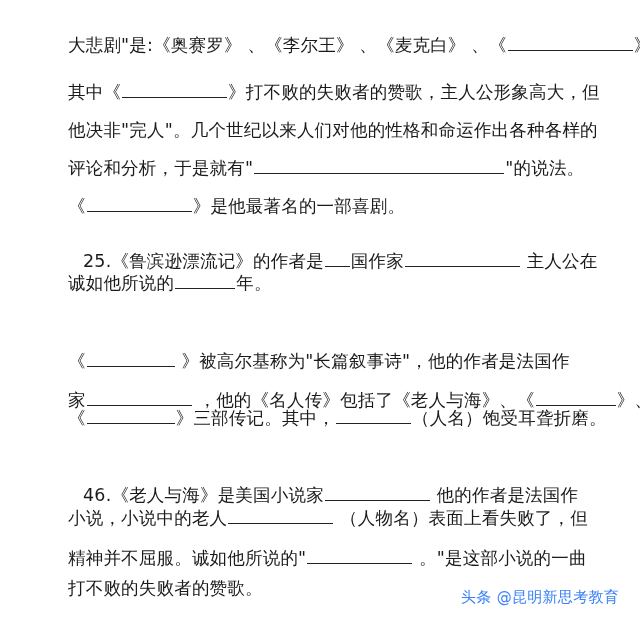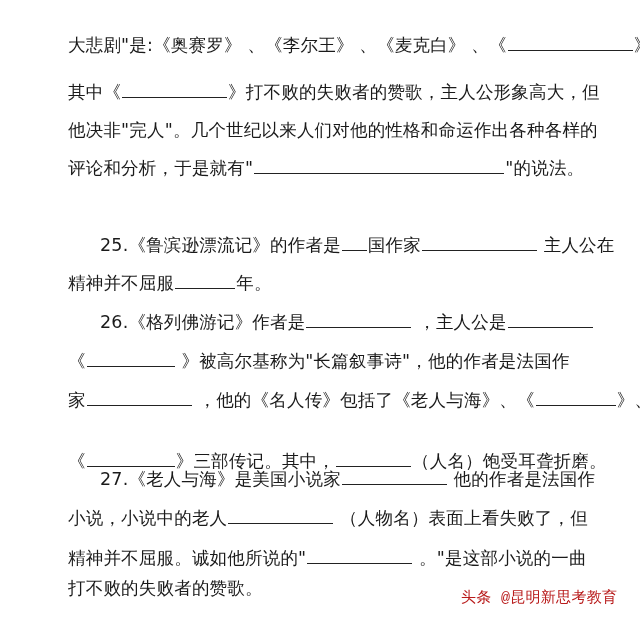--- a/index.html
+++ b/index.html
@@ -23,52 +23,51 @@
       height: 620px;
     }
     .line {
       position: absolute;
       left: 68px;
       font-size: 17.5px;
       line-height: 24px;
       white-space: nowrap;
       letter-spacing: 0.2px;
     }
-    .line.indent { left: 100px; }
+    .line.indent { left: 83px; margin-top: 16px; }
     .blank {
       display: inline-block;
       border-bottom: 1.2px solid #222;
       height: 16px;
       vertical-align: baseline;
       margin: 0 1px;
     }
     .watermark {
       position: absolute;
       left: 461px;
       top: 588px;
       font-size: 15px;
-      color: #b91c1c;
+      color: #3b82f6;
       white-space: nowrap;
       letter-spacing: 0.3px;
-      font-family: Liberation Mono, monospace;
     }
   </style>
 </head>
 <body>
 
 <div class="page">
   <div class="line" style="top:33px"><span>大悲剧"是:《奥赛罗》 、《李尔王》 、《麦克白》  、《</span><span class="blank" style="width: 125px;"></span><span>》,</span></div>
   <div class="line" style="top:80px"><span>其中《</span><span class="blank" style="width: 105px;"></span><span>》打不败的失败者的赞歌，主人公形象高大，但</span></div>
   <div class="line" style="top:118px"><span>他决非"完人"。几个世纪以来人们对他的性格和命运作出各种各样的</span></div>
   <div class="line" style="top:156px"><span>评论和分析，于是就有"</span><span class="blank" style="width: 250px;"></span><span>"的说法。</span></div>
+  <div class="line" style="top:194px"><span>《</span><span class="blank" style="width: 105px;"></span><span>》是他最著名的一部喜剧。</span></div>
   <div class="line indent" style="top:233px"><span>25.《鲁滨逊漂流记》的作者是</span><span class="blank" style="width: 25px;"></span><span>国作家</span><span class="blank" style="width: 115px;"></span><span> 主人公在</span></div>
-  <div class="line" style="top:271px"><span>精神并不屈服</span><span class="blank" style="width: 60px;"></span><span>年。</span></div>
-  <div class="line indent" style="top:310px"><span>26.《格列佛游记》作者是</span><span class="blank" style="width: 105px;"></span><span> ，主人公是</span><span class="blank" style="width: 85px;"></span><span></span></div>
+  <div class="line" style="top:271px"><span>诚如他所说的</span><span class="blank" style="width: 60px;"></span><span>年。</span></div>
   <div class="line" style="top:349px"><span>《</span><span class="blank" style="width: 88px;"></span><span> 》被高尔基称为"长篇叙事诗"，他的作者是法国作</span></div>
   <div class="line" style="top:388px"><span>家</span><span class="blank" style="width: 105px;"></span><span> ，他的《名人传》包括了《老人与海》、《</span><span class="blank" style="width: 80px;"></span><span>》、</span></div>
-  <div class="line" style="top:449px"><span>《</span><span class="blank" style="width: 88px;"></span><span>》三部传记。其中，</span><span class="blank" style="width: 75px;"></span><span>（人名）饱受耳聋折磨。</span></div>
-  <div class="line indent" style="top:467px"><span>27.《老人与海》是美国小说家</span><span class="blank" style="width: 105px;"></span><span> 他的作者是法国作</span></div>
+  <div class="line" style="top:406px"><span>《</span><span class="blank" style="width: 88px;"></span><span>》三部传记。其中，</span><span class="blank" style="width: 75px;"></span><span>（人名）饱受耳聋折磨。</span></div>
+  <div class="line indent" style="top:467px"><span>46.《老人与海》是美国小说家</span><span class="blank" style="width: 105px;"></span><span> 他的作者是法国作</span></div>
   <div class="line" style="top:506px"><span>小说，小说中的老人</span><span class="blank" style="width: 105px;"></span><span> （人物名）表面上看失败了，但</span></div>
   <div class="line" style="top:546px"><span>精神并不屈服。诚如他所说的"</span><span class="blank" style="width: 105px;"></span><span> 。"是这部小说的一曲</span></div>
   <div class="line" style="top:576px"><span>打不败的失败者的赞歌。</span></div>
 
   <div class="watermark">头条 @昆明新思考教育</div>
 </div>
 
 </body></html>

